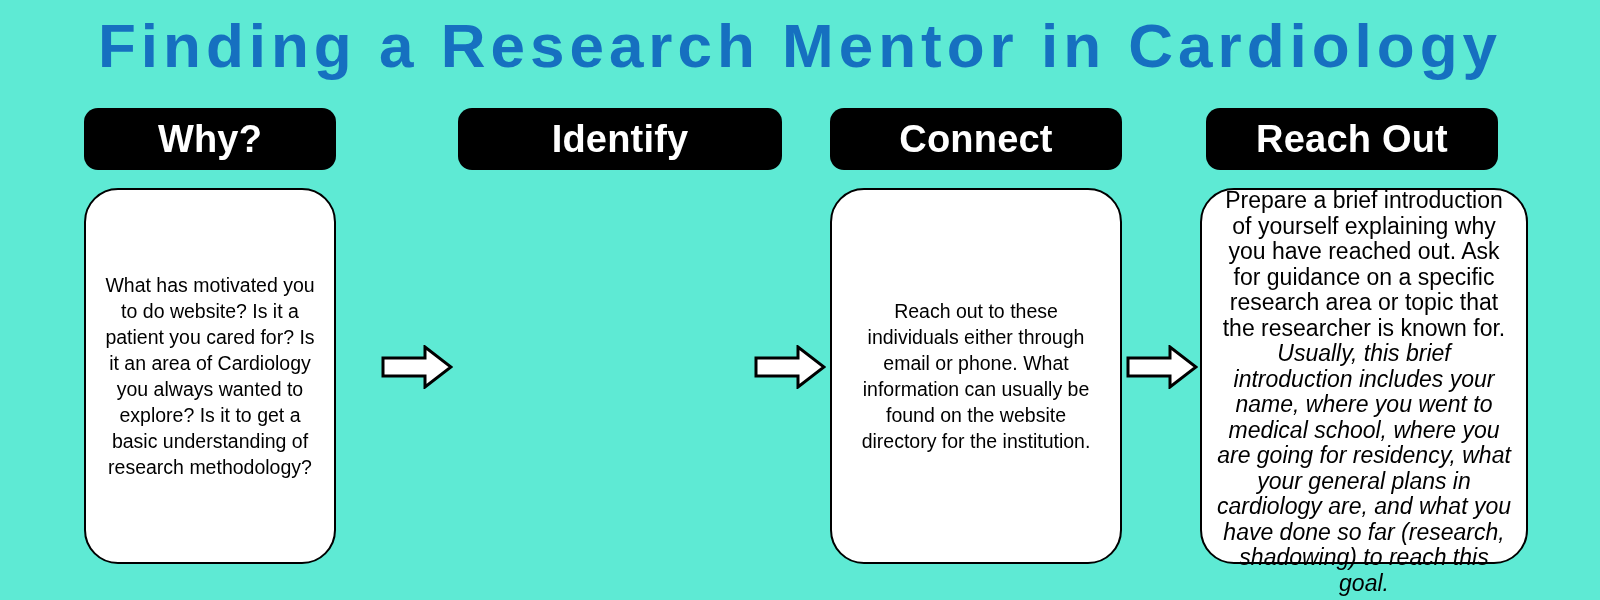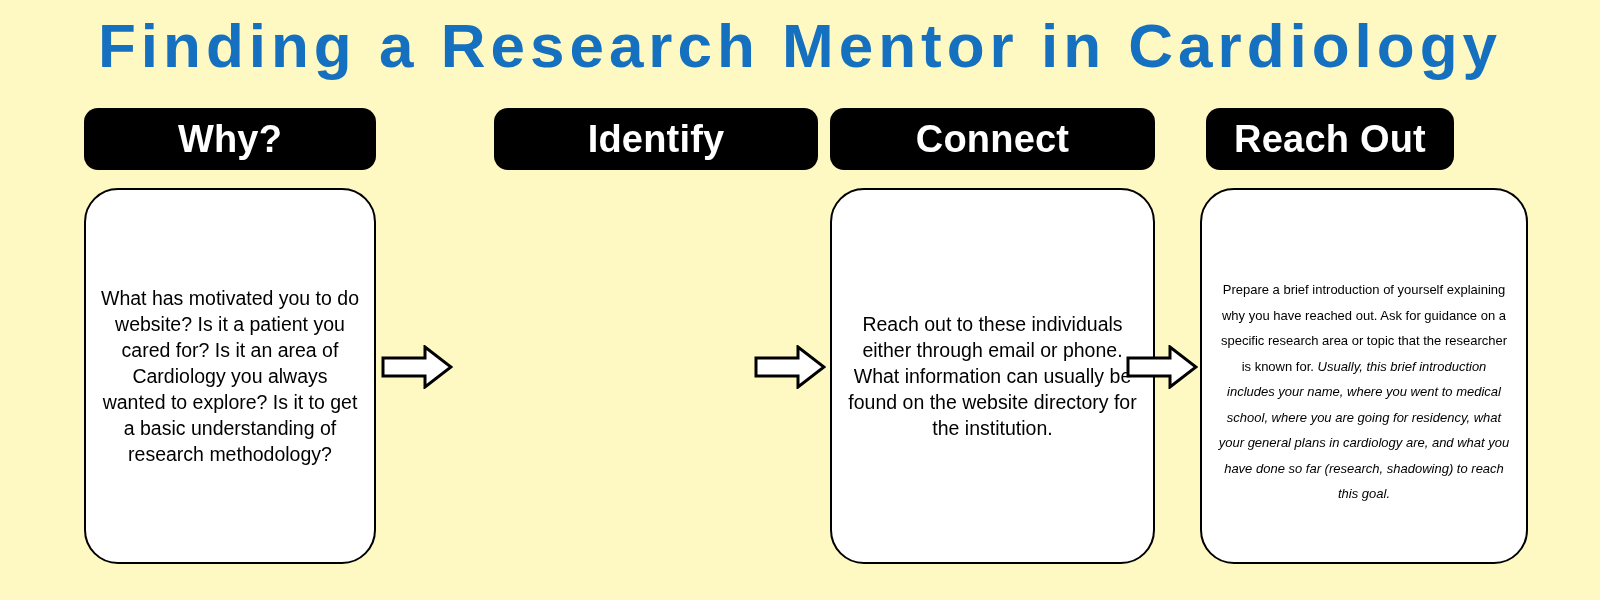--- a/index.html
+++ b/index.html
@@ -12,21 +12,21 @@
     height: 600px;
     overflow: hidden;
     font-family: "Liberation Sans", sans-serif;
     color: #000000;
   }
 
   #infographic {
     position: relative;
     width: 1600px;
     height: 600px;
-    background: #fef9c3;
+    background: #5eead4;
   }
 
   
   .title {
     position: absolute;
     left: 0;
     top: 8px;
     width: 1600px;
     text-align: center;
     font-family: "Liberation Sans", sans-serif;
@@ -37,42 +37,42 @@
     color: #1670C0;
     white-space: nowrap;
   }
 
   
   .column {
     position: absolute;
     top: 0;
     height: 600px;
   }
-  .col-0 { left: 84px;   width: 292px; }
-  .col-1 { left: 458px;  width: 324px; margin-left: 36px; }
-  .col-2 { left: 830px;  width: 292px; padding-left: 33px; }
+  .col-0 { left: 84px;   width: 252px; }
+  .col-1 { left: 458px;  width: 324px; }
+  .col-2 { left: 830px;  width: 292px; }
   .col-3 { left: 1200px; width: 328px; }
 
   
   .header-pill {
     position: absolute;
     top: 108px;
     left: 0;
     width: 100%;
     height: 62px;
     background: #000000;
     border-radius: 14px;
     box-sizing: border-box;
     display: flex;
     align-items: center;
     justify-content: center;
   }
   .col-3 .header-pill {
     left: 6px;
-    width: 248px;
+    width: 292px;
   }
   .header-pill .header-label {
     color: #ffffff;
     font-family: "Liberation Sans", sans-serif;
     font-weight: bold;
     font-size: 38px;
     line-height: 40px;
     letter-spacing: 0.2px;
     white-space: nowrap;
   }
@@ -94,21 +94,21 @@
     padding: 8px 14px;
   }
   .body-text {
     text-align: center;
     font-family: "Liberation Sans", sans-serif;
     font-size: 19.5px;
     line-height: 26px;
     color: #000000;
   }
   .col-3 .body-text {
-    font-size: 13px;
+    font-size: 23px;
     line-height: 25.5px;
     margin-top: 32px;
   }
   .body-text .italic-run {
     font-style: italic;
   }
 
   
   .arrow {
     position: absolute;

